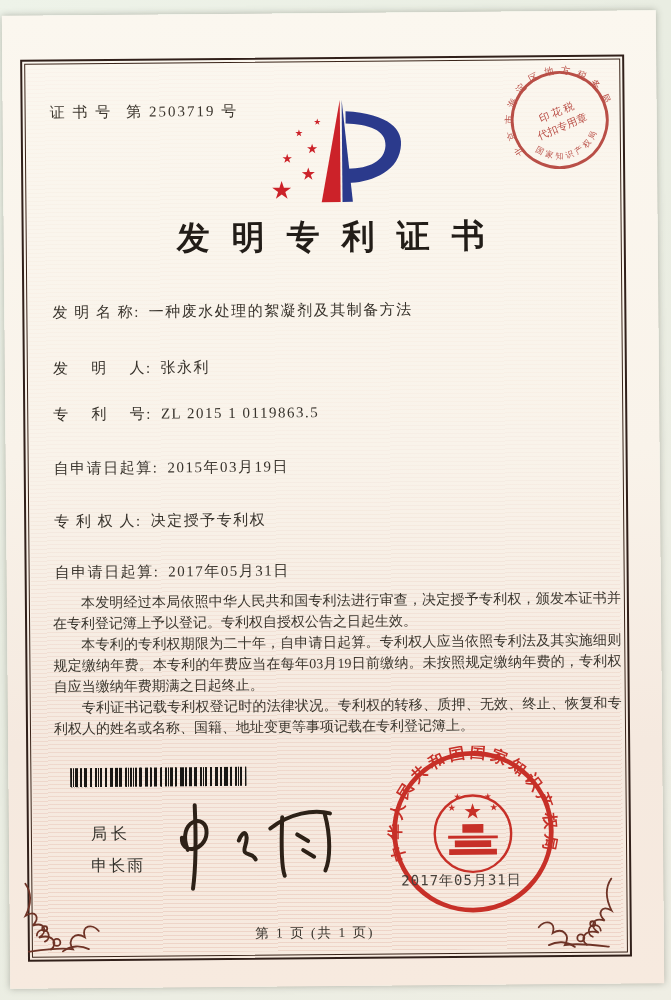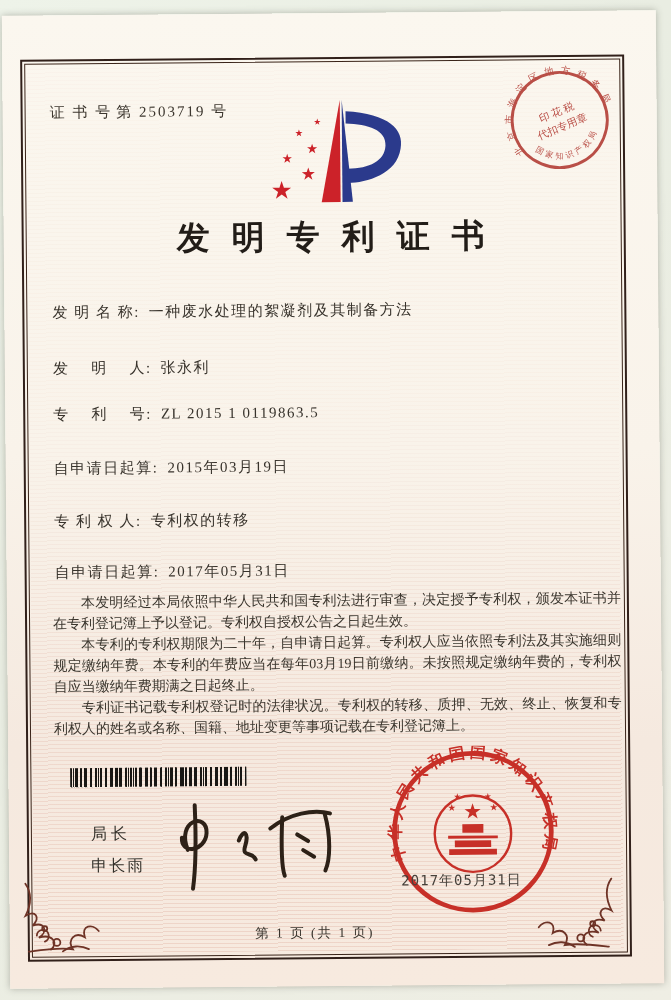--- a/index.html
+++ b/index.html
@@ -27,21 +27,21 @@
     -webkit-mask-image:linear-gradient(to bottom,rgba(0,0,0,.10) 0%,rgba(0,0,0,.12) 45%,rgba(0,0,0,.55) 75%,rgba(0,0,0,.75) 100%);
     mask-image:linear-gradient(to bottom,rgba(0,0,0,.10) 0%,rgba(0,0,0,.12) 45%,rgba(0,0,0,.55) 75%,rgba(0,0,0,.75) 100%);
   }
   .corner{position:absolute;width:90px;height:90px;}
   .corner.bl{left:13px;top:850px;}
   .corner.br{left:515px;top:850px;transform:scaleX(-1);}
   .cert-no{
     position:absolute;left:47px;top:88px;font-size:15px;letter-spacing:2px;
     color:#3c362e;white-space:nowrap;
   }
-  .cert-no .num{margin-left:4px;}
+  .cert-no .num{margin-left:14px;}
   .logo{position:absolute;left:256px;top:80px;width:170px;height:118px;}
   .tax-stamp{position:absolute;left:500px;top:52px;width:114px;height:114px;transform:rotate(-22deg);opacity:.93;}
   .title{
     position:absolute;left:0;top:202px;width:100%;margin:0;text-align:center;
     font-size:33px;font-weight:700;letter-spacing:22px;padding-left:22px;box-sizing:border-box;
     color:#221d18;
   }
   .field{
     position:absolute;left:48px;font-size:15px;color:#38332c;white-space:nowrap;
     letter-spacing:1.5px;
@@ -139,21 +139,21 @@
   <div class="field" style="top:344px">
     <span>发　 明　 人:</span><span class="value">张永利</span>
   </div>
   <div class="field" style="top:390px">
     <span>专　 利　 号:</span><span class="value">ZL 2015 1 0119863.5</span>
   </div>
   <div class="field" style="top:444px">
     <span>自申请日起算:</span><span class="value">2015年03月19日</span>
   </div>
   <div class="field" style="top:497px">
-    <span>专 利 权 人:</span><span class="value">专利权的转移</span>
+    <span>专 利 权 人:</span><span class="value">决定授予专利权</span>
   </div>
   <div class="field" style="top:548px">
     <span>自申请日起算:</span><span class="value">2017年05月31日</span>
   </div>
 
   <div class="paras">
     <p>本发明经过本局依照中华人民共和国专利法进行审查，决定授予专利权，颁发本证书并在专利登记簿上予以登记。专利权自授权公告之日起生效。</p>
     <p>本专利的专利权期限为二十年，自申请日起算。专利权人应当依照专利法及其实施细则规定缴纳年费。本专利的年费应当在每年03月19日前缴纳。未按照规定缴纳年费的，专利权自应当缴纳年费期满之日起终止。</p>
     <p>专利证书记载专利权登记时的法律状况。专利权的转移、质押、无效、终止、恢复和专利权人的姓名或名称、国籍、地址变更等事项记载在专利登记簿上。</p>
   </div>

